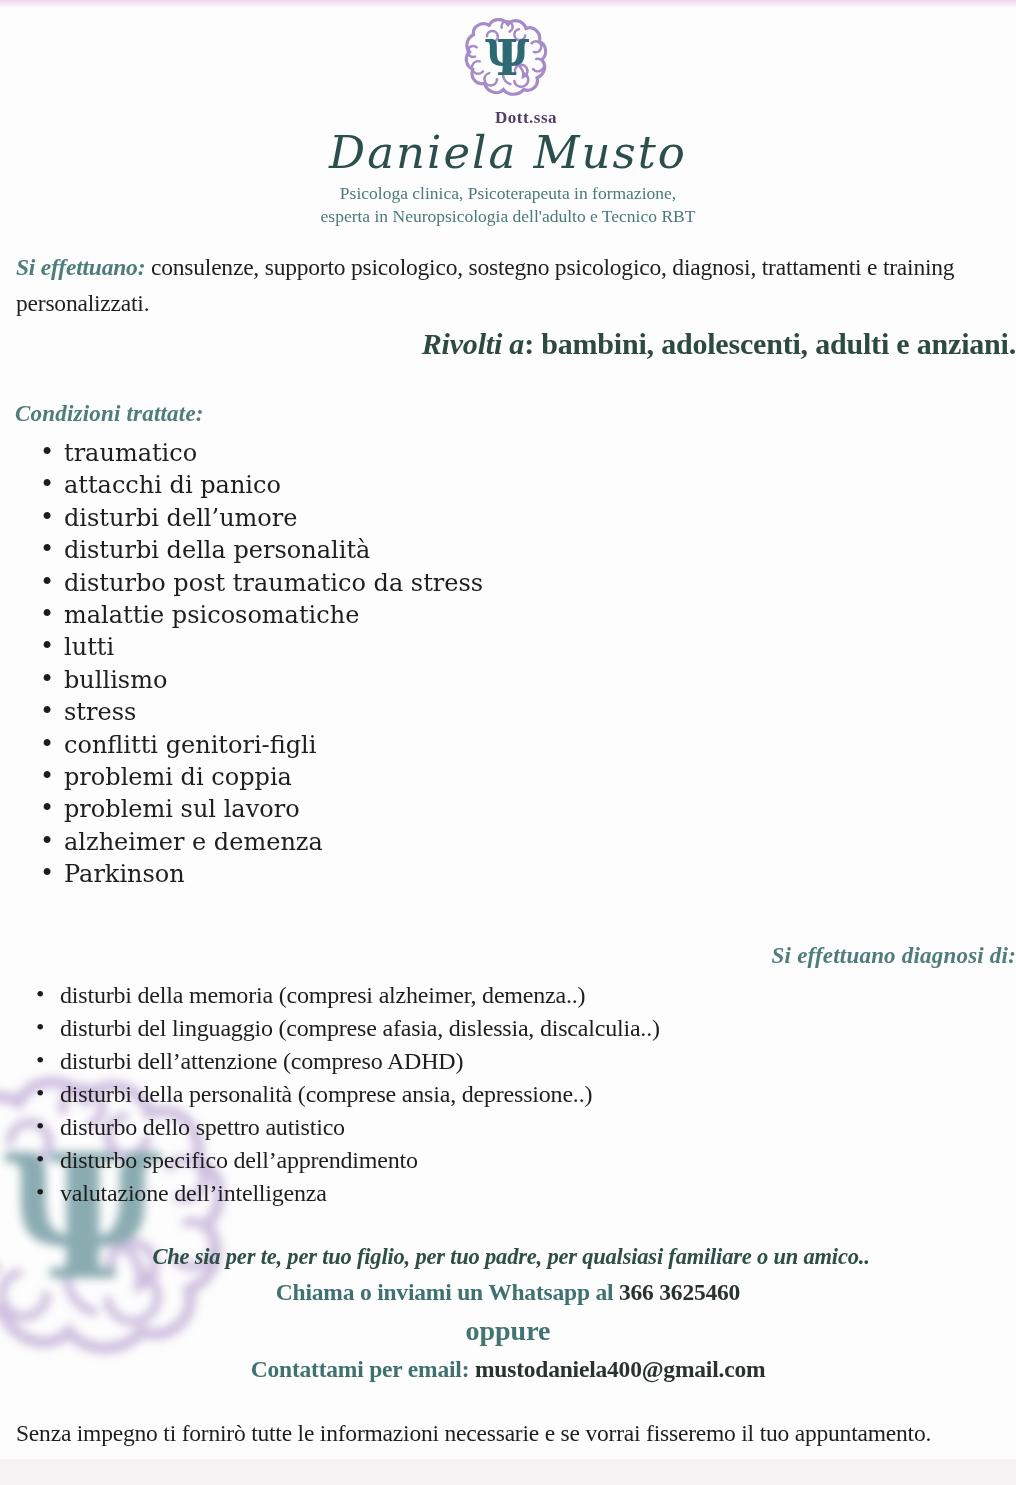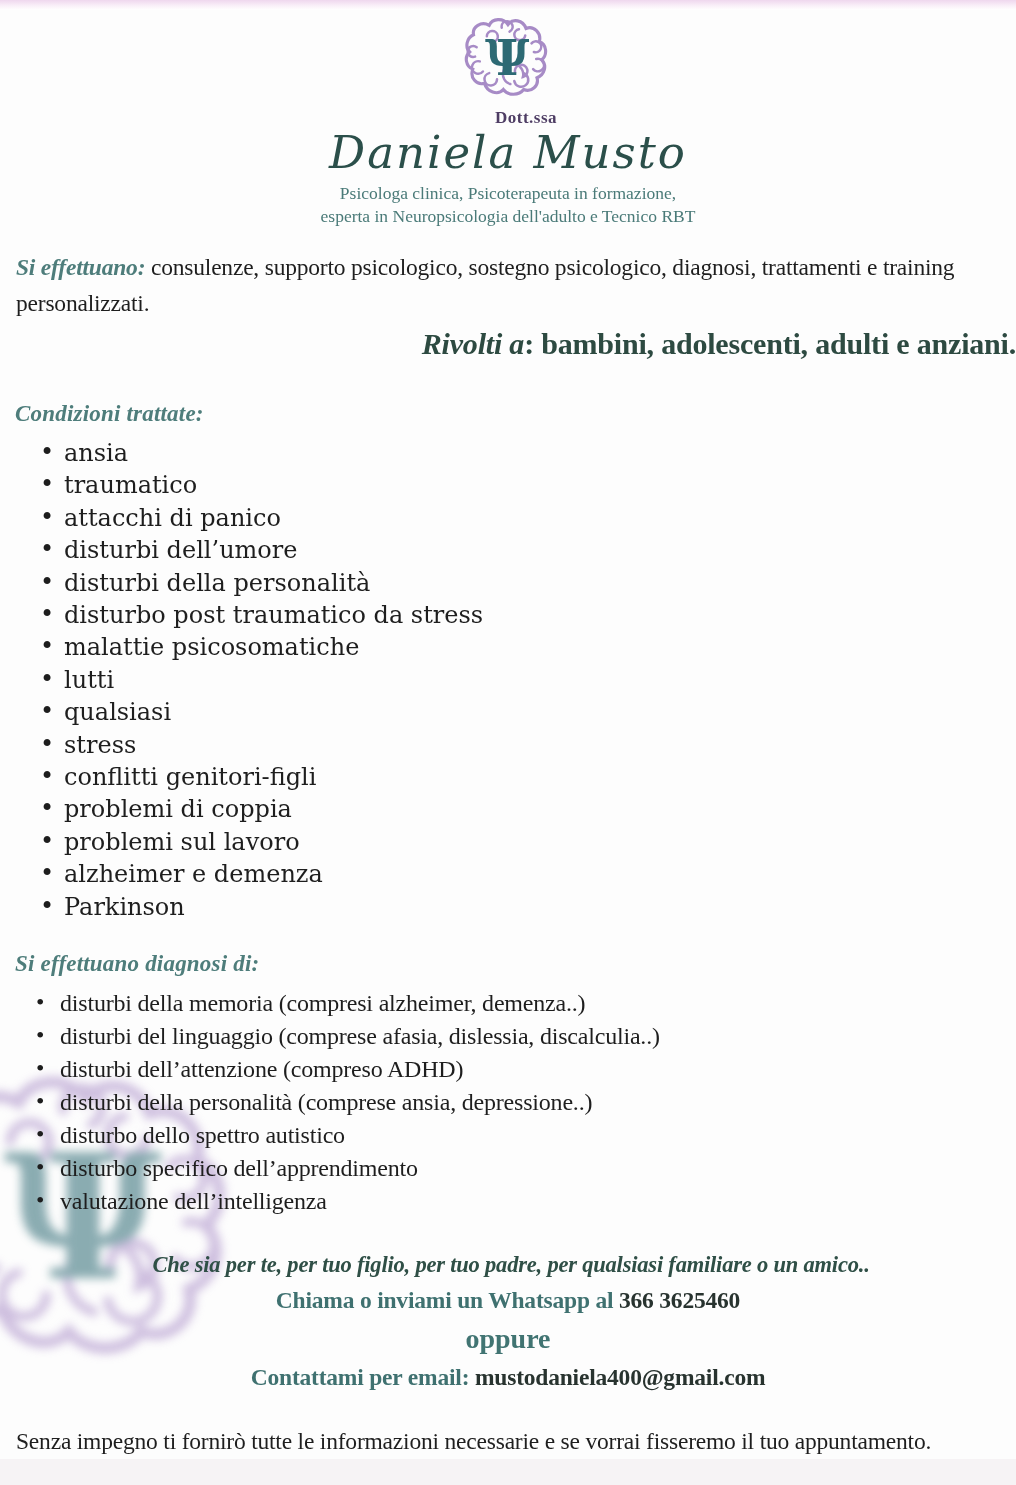--- a/index.html
+++ b/index.html
@@ -41,21 +41,21 @@
   .intro { margin:22px 16px 0 16px; font-size:23.5px; line-height:1.5; letter-spacing:-0.2px; }
   .lead-label { color:#4e7d7b; font-weight:bold; font-style:italic; }
   .audience { text-align:right; font-size:30px; font-weight:bold; color:#2d4a41; margin-top:6px; letter-spacing:-0.2px; }
   .audience .aud-label { font-style:italic; }
 
   
   .section-heading {
     margin:40px 0 0 15px; font-size:23px; font-weight:bold; font-style:italic;
     color:#4e7d7b; letter-spacing:0.2px;
   }
-  .section-heading.second { margin-top:28px; }
+  .section-heading.second { margin-top:52px;text-align:right; }
 
   
   ul.list { list-style:none; margin:10px 0 0 0; padding:0 0 0 40px; }
   ul.list li {
     position:relative; padding-left:24px; font-size:24px; line-height:32.4px;
     font-family:"DejaVu Serif", serif;
   }
   ul.list li::before {
     content:"\2022"; position:absolute; left:0; top:-1px; color:#1d1d1d; font-size:24px;
   }
@@ -128,29 +128,28 @@
     </div>
   </div>
 
   <p class="intro"><span class="lead-label">Si effettuano:</span><span> consulenze, supporto psicologico, sostegno psicologico, diagnosi, trattamenti e training personalizzati.</span></p>
 
   <div class="audience"><span class="aud-label">Rivolti a</span><span>: bambini, adolescenti, adulti e anziani.</span></div>
 
   <div class="section-heading">Condizioni trattate:</div>
 
   <ul class="list">
-    <li>ansia</li>
     <li>traumatico</li>
     <li>attacchi di panico</li>
     <li>disturbi dell’umore</li>
     <li>disturbi della personalità</li>
     <li>disturbo post traumatico da stress</li>
     <li>malattie psicosomatiche</li>
     <li>lutti</li>
-    <li>qualsiasi</li>
+    <li>bullismo</li>
     <li>stress</li>
     <li>conflitti genitori-figli</li>
     <li>problemi di coppia</li>
     <li>problemi sul lavoro</li>
     <li>alzheimer e demenza</li>
     <li>Parkinson</li>
   </ul>
 
   <div class="section-heading second">Si effettuano diagnosi di:</div>
 

